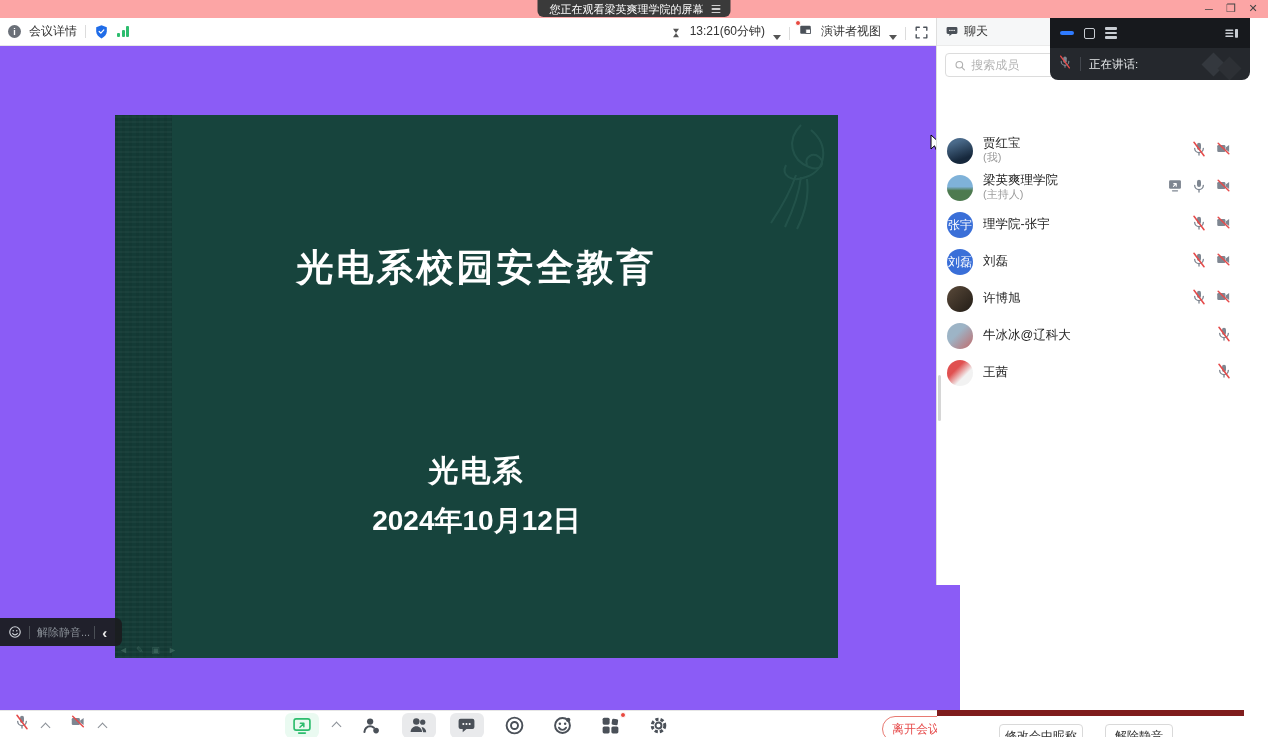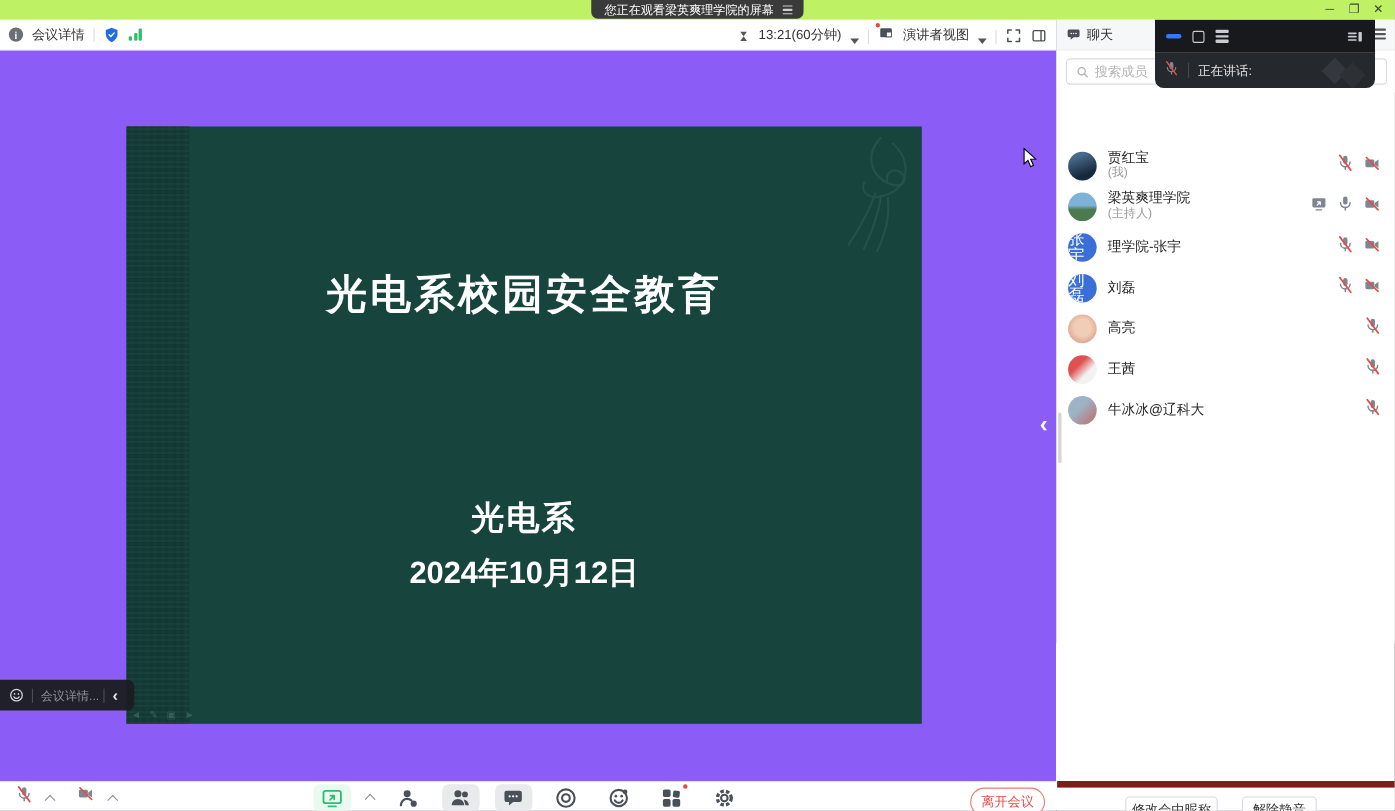--- a/index.html
+++ b/index.html
@@ -1,21 +1,21 @@
 <!DOCTYPE html>
 <html><head>
 <meta charset="utf-8">
 <style>
   * { margin:0; padding:0; box-sizing:border-box; }
   html,body { width:1268px; height:737px; overflow:hidden; background:#000;
     font-family:"Liberation Sans", sans-serif; }
   .app { position:absolute; width:1268px; height:737px; background:#fff; overflow:hidden; }
 
   
-  .titlebar { position:absolute; left:0; top:0; width:1268px; height:18px; background:#bef264; }
+  .titlebar { position:absolute; left:0; top:0; width:1268px; height:18px; background:#fca5a5; }
   .banner { position:absolute; left:50%; top:0; transform:translateX(-50%); height:17px;
     background:#3a3a3a; color:#fff; font-size:11px; border-radius:0 0 6px 6px; padding:1px 10px 0 12px;
     display:flex; align-items:center; gap:8px; white-space:nowrap; }
   .hamburger { display:inline-flex; flex-direction:column; gap:2px; }
   .hamburger i { width:9px; height:1.4px; background:#cfcfcf; border-radius:1px; }
   .winbtns { position:absolute; right:4px; top:0; display:flex; }
   .winbtn { width:22px; height:17px; display:flex; align-items:center; justify-content:center;
     color:#444; font-size:11px; }
 
   
@@ -69,37 +69,37 @@
   .tile { width:34px; height:25px; border-radius:6px; display:flex; align-items:center;
     justify-content:center; }
   .tile.gray { background:#e9eaec; }
   .tile.mint { background:#eafaf1; }
   .appswrap { position:relative; }
   .leave-btn { position:absolute; right:10px; top:5px; width:68px; height:26px; background:#fff;
     border:1px solid #e87a72; border-radius:14px; color:#e64b4b; font-size:12px; display:flex;
     align-items:center; justify-content:center; }
 
   
-  .panel { position:absolute; left:960px; top:18px; width:308px; height:567px; background:#fff;
+  .panel { position:absolute; left:936px; top:18px; width:308px; height:567px; background:#fff;
     border-left:1px solid #dedede; }
   .panel-header { position:absolute; left:0; top:0; width:100%; height:28px; background:#f6f7f8;
     border-bottom:1px solid #ebebeb; display:flex; align-items:center; }
   .chat-tab { display:flex; align-items:center; gap:5px; margin-left:8px; font-size:12px; color:#333; }
   .panel-menu { position:absolute; right:8px; top:8px; display:flex; flex-direction:column; gap:2.5px; }
   .panel-menu i { width:13px; height:1.6px; background:#555; border-radius:1px; }
   .search-row { position:absolute; left:0; top:28px; width:100%; height:38px; background:#fff; }
   .search-box { position:absolute; left:8px; top:7px; width:292px; height:24px; border:1px solid #dcdcdc;
     border-radius:4px; background:#fff; display:flex; align-items:center; gap:5px; padding:0 8px; }
   .search-box input { border:none; outline:none; font-size:12px; color:#333; width:100%;
     font-family:"Liberation Sans",sans-serif; }
   .search-box input::placeholder { color:#b4b4b4; }
   .plist { position:absolute; left:0; top:68px; width:100%;margin-top:46px; }
   .prow { height:37px; display:flex; align-items:center; padding:0 12px 0 10px; }
   .avatar { width:26px; height:26px; border-radius:50%; flex:0 0 26px; display:flex; align-items:center;
-    justify-content:center; color:#fff; font-size:15px; overflow:hidden; line-height:1; }
+    justify-content:center; color:#fff; font-size:12px; overflow:hidden; line-height:1;text-align:center; }
   .pinfo { margin-left:10px; display:flex; flex-direction:column; line-height:1.25; min-width:0; }
   .pname { font-size:12.5px; color:#262626; white-space:nowrap; }
   .psub { font-size:11px; color:#9a9a9a; }
   .picons { margin-left:auto; display:flex; align-items:center; gap:8px; }
   .scroll-thumb { position:absolute; left:1px; top:357px; width:3px; height:46px; background:#d6d6d6;
     border-radius:2px; }
   .panel-footer { position:absolute; left:0; top:692px; width:100%; height:27px; background:#fff;
     border-top:6px solid #7f1d1d; }
   .pf-btn { position:absolute; top:8px; height:24px; background:#fff; border:1px solid #d9d9d9;
     border-radius:4px; font-size:12px; color:#333; display:flex; align-items:center;
@@ -206,21 +206,21 @@
     </div>
 
     <div class="msg-pill">
       <svg width="14" height="14" viewBox="0 0 24 24" style="margin-left:8px">
         <circle cx="12" cy="12" r="9" fill="none" stroke="#cfd3d8" stroke-width="2"></circle>
         <circle cx="9" cy="10" r="1.3" fill="#cfd3d8"></circle>
           <circle cx="15" cy="10" r="1.3" fill="#cfd3d8"></circle>
         <path d="M8 14.5c1 1.6 2.4 2.4 4 2.4s3-.8 4-2.4" fill="none" stroke="#cfd3d8" stroke-width="2" stroke-linecap="round"></path>
       </svg>
       <span class="pill-div"></span>
-      <span class="ph">会议详情...</span>
+      <span class="ph">解除静音...</span>
       <span class="pill-div" style="margin-left:4px"></span>
       <span class="pill-collapse">‹</span>
     </div>
 
     <div class="stage-collapse">‹</div>
 
     <svg class="cursor" width="14" height="20" viewBox="0 0 14 20">
       <path d="M1 1 L1 15 L4.5 11.8 L7 17.5 L9.5 16.3 L7 10.8 L11.5 10.5 Z" fill="#fff" stroke="#000" stroke-width="1"></path>
     </svg>
   </div>
@@ -416,57 +416,61 @@
   <line class="slash" x1="4.5" y1="2" x2="19.5" y2="22" stroke="#e64b4b" stroke-width="2.4" stroke-linecap="round"></line>
 </svg></span>
       <span class="ic-cam"><svg viewBox="0 0 24 24" width="17" height="15">
   <rect x="2" y="6.5" width="13" height="11" rx="2" fill="#7e8691"></rect>
   <path d="M15.5 10.5l5.5-4v11l-5.5-4z" fill="#7e8691"></path>
   <line class="slash" x1="3.5" y1="3.5" x2="20.5" y2="20.5" stroke="#e64b4b" stroke-width="2.4" stroke-linecap="round"></line>
 </svg></span>
     </span>
   </div>
         <div class="prow">
-    <span class="avatar" style="background: radial-gradient(circle at 50% 45%, rgb(240, 205, 180) 40%, rgb(207, 141, 120));"></span>
-    <span class="pinfo">
-      <span class="pname">高亮</span>
+    <span class="avatar" style="background: linear-gradient(135deg, rgb(90, 74, 58), rgb(34, 28, 22));"></span>
+    <span class="pinfo">
+      <span class="pname">许博旭</span>
+
+    </span>
+    <span class="picons">
+
+      <span class="ic-mic"><svg viewBox="0 0 24 24" width="16" height="16">
+  <rect x="9" y="2.5" width="6" height="11" rx="3" fill="#7e8691"></rect>
+  <path d="M5.5 11a6.5 6.5 0 0 0 13 0" fill="none" stroke="#7e8691" stroke-width="2" stroke-linecap="round"></path>
+  <line x1="12" y1="17.5" x2="12" y2="21" stroke="#7e8691" stroke-width="2" stroke-linecap="round"></line>
+  <line class="slash" x1="4.5" y1="2" x2="19.5" y2="22" stroke="#e64b4b" stroke-width="2.4" stroke-linecap="round"></line>
+</svg></span>
+      <span class="ic-cam"><svg viewBox="0 0 24 24" width="17" height="15">
+  <rect x="2" y="6.5" width="13" height="11" rx="2" fill="#7e8691"></rect>
+  <path d="M15.5 10.5l5.5-4v11l-5.5-4z" fill="#7e8691"></path>
+  <line class="slash" x1="3.5" y1="3.5" x2="20.5" y2="20.5" stroke="#e64b4b" stroke-width="2.4" stroke-linecap="round"></line>
+</svg></span>
+    </span>
+  </div>
+        <div class="prow">
+    <span class="avatar" style="background: linear-gradient(135deg, rgb(157, 180, 198) 40%, rgb(194, 106, 106));"></span>
+    <span class="pinfo">
+      <span class="pname">牛冰冰@辽科大</span>
 
     </span>
     <span class="picons">
 
       <span class="ic-mic"><svg viewBox="0 0 24 24" width="16" height="16">
   <rect x="9" y="2.5" width="6" height="11" rx="3" fill="#7e8691"></rect>
   <path d="M5.5 11a6.5 6.5 0 0 0 13 0" fill="none" stroke="#7e8691" stroke-width="2" stroke-linecap="round"></path>
   <line x1="12" y1="17.5" x2="12" y2="21" stroke="#7e8691" stroke-width="2" stroke-linecap="round"></line>
   <line class="slash" x1="4.5" y1="2" x2="19.5" y2="22" stroke="#e64b4b" stroke-width="2.4" stroke-linecap="round"></line>
 </svg></span>
 
     </span>
   </div>
         <div class="prow">
     <span class="avatar" style="background: linear-gradient(135deg, rgb(224, 80, 80) 35%, rgb(242, 242, 242) 65%);"></span>
     <span class="pinfo">
       <span class="pname">王茜</span>
-
-    </span>
-    <span class="picons">
-
-      <span class="ic-mic"><svg viewBox="0 0 24 24" width="16" height="16">
-  <rect x="9" y="2.5" width="6" height="11" rx="3" fill="#7e8691"></rect>
-  <path d="M5.5 11a6.5 6.5 0 0 0 13 0" fill="none" stroke="#7e8691" stroke-width="2" stroke-linecap="round"></path>
-  <line x1="12" y1="17.5" x2="12" y2="21" stroke="#7e8691" stroke-width="2" stroke-linecap="round"></line>
-  <line class="slash" x1="4.5" y1="2" x2="19.5" y2="22" stroke="#e64b4b" stroke-width="2.4" stroke-linecap="round"></line>
-</svg></span>
-
-    </span>
-  </div>
-        <div class="prow">
-    <span class="avatar" style="background: linear-gradient(135deg, rgb(157, 180, 198) 40%, rgb(194, 106, 106));"></span>
-    <span class="pinfo">
-      <span class="pname">牛冰冰@辽科大</span>
 
     </span>
     <span class="picons">
 
       <span class="ic-mic"><svg viewBox="0 0 24 24" width="16" height="16">
   <rect x="9" y="2.5" width="6" height="11" rx="3" fill="#7e8691"></rect>
   <path d="M5.5 11a6.5 6.5 0 0 0 13 0" fill="none" stroke="#7e8691" stroke-width="2" stroke-linecap="round"></path>
   <line x1="12" y1="17.5" x2="12" y2="21" stroke="#7e8691" stroke-width="2" stroke-linecap="round"></line>
   <line class="slash" x1="4.5" y1="2" x2="19.5" y2="22" stroke="#e64b4b" stroke-width="2.4" stroke-linecap="round"></line>
 </svg></span>

